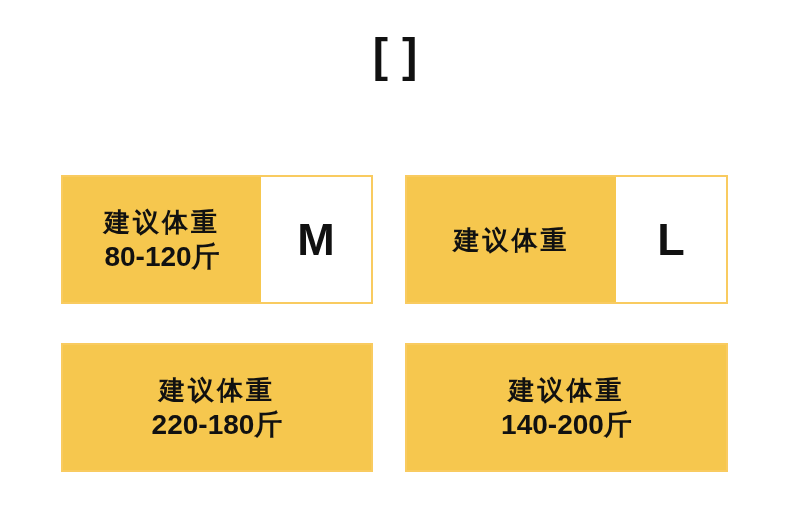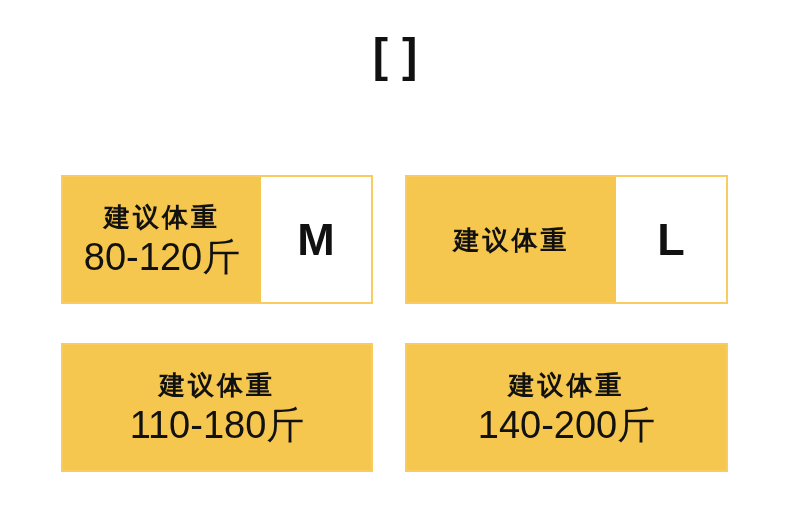--- a/index.html
+++ b/index.html
@@ -69,22 +69,22 @@
     min-width: 0;
   }
   .card-label {
     font-size: 26px;
     font-weight: 700;
     letter-spacing: 3px;
     line-height: 1;
     white-space: nowrap;
   }
   .card-range {
-    font-size: 38px;
-    font-weight: 400;
+    font-size: 28px;
+    font-weight: 700;
     line-height: 1;
     white-space: nowrap;
   }
   .card-sizebox {
     width: 110px;
     flex: none;
     background: var(--size-box-bg, #ffffff);
     display: flex;
     align-items: center;
     justify-content: center;
@@ -121,21 +121,21 @@
       <div class="card-label">建议体重</div>
     </div>
     <div class="card-sizebox">
       <span class="card-sizeletter">L</span>
     </div>
   </div>
 
   <div class="card">
     <div class="card-info">
       <div class="card-label">建议体重</div>
-      <div class="card-range">110-180斤</div>
+      <div class="card-range">220-180斤</div>
     </div>
   </div>
 
   <div class="card">
     <div class="card-info">
       <div class="card-label">建议体重</div>
       <div class="card-range">140-200斤</div>
     </div>
   </div>
 

